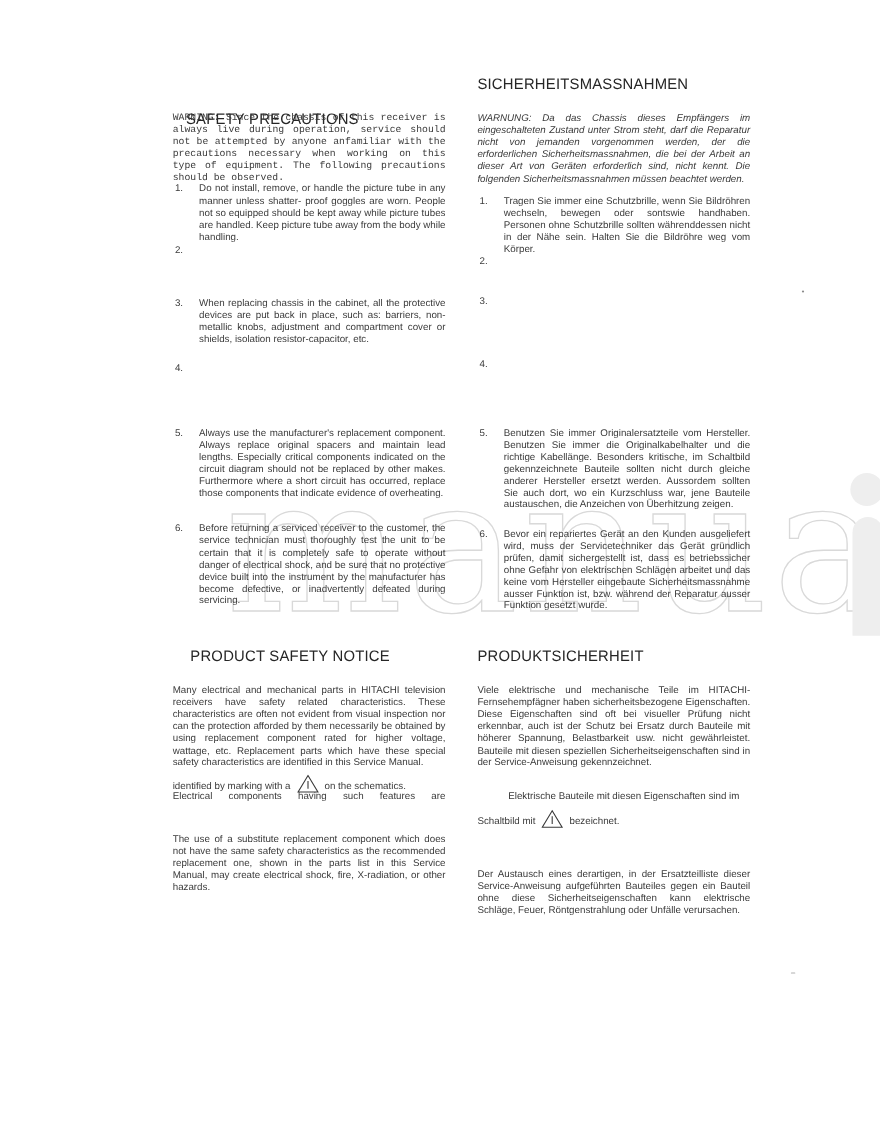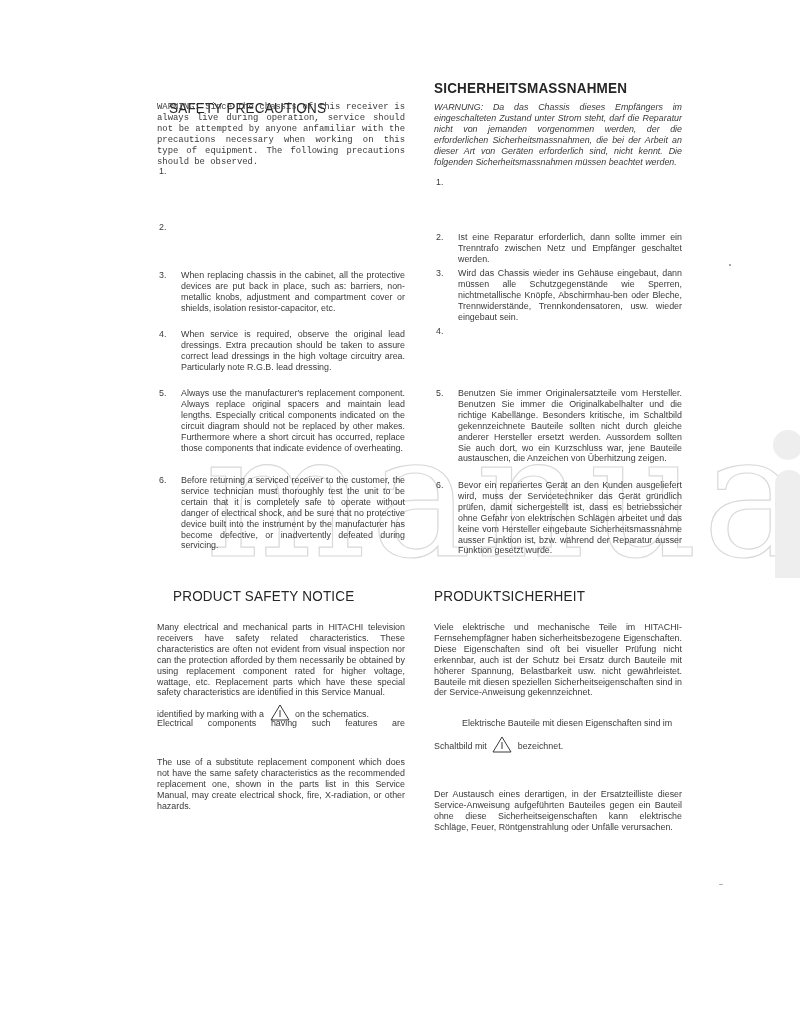--- a/index.html
+++ b/index.html
@@ -49,59 +49,58 @@
   </div>
 
   <div class="col col-left" style="top:0;">
     <h2 class="section-title" style="top:69px; left:12px;margin-top:32px;">SAFETY PRECAUTIONS</h2>
 
     <p class="para" style="top:102px;font-family:Liberation Mono, monospace;">WARNING: Since the chassis of this receiver is always live during operation, service should not be attempted by anyone anfamiliar with the precautions necessary when working on this type of equipment. The following precautions should be observed.</p>
 
     <ol class="list">
       <li class="list-item" style="position:absolute; top:166px; width:224px;">
         <span class="list-num">1.</span>
+        <span>Do not install, remove, or handle the picture tube in any manner unless shatter- proof goggles are worn. People not so equipped should be kept away while picture tubes are handled. Keep picture tube away from the body while handling.</span>
       </li>
       <li class="list-item" style="position:absolute; top:222px; width:224px;">
         <span class="list-num">2.</span>
       </li>
       <li class="list-item" style="position:absolute; top:270px; width:224px;">
         <span class="list-num">3.</span>
         <span>When replacing chassis in the cabinet, all the protective devices are put back in place, such as: barriers, non-metallic knobs, adjustment and compartment cover or shields, isolation resistor-capacitor, etc.</span>
       </li>
       <li class="list-item" style="position:absolute; top:329px; width:224px;">
         <span class="list-num">4.</span>
-        <span>When service is required, observe the original lead dressings. Extra precaution should be taken to assure correct lead dressings in the high voltage circuitry area. Particularly note R.G.B. lead dressing.</span>
       </li>
       <li class="list-item" style="position:absolute; top:388px; width:224px;">
         <span class="list-num">5.</span>
         <span>Always use the manufacturer's replacement component. Always replace original spacers and maintain lead lengths. Especially critical components indicated on the circuit diagram should not be replaced by other makes. Furthermore where a short circuit has occurred, replace those components that indicate evidence of overheating.</span>
       </li>
       <li class="list-item" style="position:absolute; top:475px; width:224px;">
         <span class="list-num">6.</span>
         <span>Before returning a serviced receiver to the customer, the service technician must thoroughly test the unit to be certain that it is completely safe to operate without danger of electrical shock, and be sure that no protective device built into the instrument by the manufacturer has become defective, or inadvertently defeated during servicing.</span>
       </li>
     </ol>
   </div>
 
   <div class="col col-right" style="top:0;">
-    <h2 class="section-title" style="top:81px; left:0;font-weight:bold;">SICHERHEITSMASSNAHMEN</h2>
+    <h2 class="section-title" style="top:69px; left:0;">SICHERHEITSMASSNAHMEN</h2>
 
     <p class="para" style="top:102px;font-style:italic;">WARNUNG: Da das Chassis dieses Empfängers im eingeschalteten Zustand unter Strom steht, darf die Reparatur nicht von jemanden vorgenommen werden, der die erforderlichen Sicherheitsmassnahmen, die bei der Arbeit an dieser Art von Geräten erforderlich sind, nicht kennt. Die folgenden Sicherheitsmassnahmen müssen beachtet werden.</p>
 
     <ol class="list">
       <li class="list-item" style="position:absolute; top:177px; width:224px;">
         <span class="list-num">1.</span>
+        <span>Tragen Sie immer eine Schutzbrille, wenn Sie Bildröhren wechseln, bewegen oder sontswie handhaben. Personen ohne Schutzbrille sollten währenddessen nicht in der Nähe sein. Halten Sie die Bildröhre weg vom Körper.</span>
       </li>
       <li class="list-item" style="position:absolute; top:232px; width:224px;">
         <span class="list-num">2.</span>
-        <span>Ist eine Reparatur erforderlich, dann sollte immer ein Trenntrafo zwischen Netz und Empfänger geschaltet werden.</span>
       </li>
       <li class="list-item" style="position:absolute; top:268px; width:224px;">
         <span class="list-num">3.</span>
-        <span>Wird das Chassis wieder ins Gehäuse eingebaut, dann müssen alle Schutzgegenstände wie Sperren, nichtmetallische Knöpfe, Abschirmhau-ben oder Bleche, Trennwiderstände, Trennkondensatoren, usw. wieder eingebaut sein.</span>
       </li>
       <li class="list-item" style="position:absolute; top:326px; width:224px;">
         <span class="list-num">4.</span>
       </li>
       <li class="list-item" style="position:absolute; top:388px; width:224px;">
         <span class="list-num">5.</span>
         <span>Benutzen Sie immer Originalersatzteile vom Hersteller. Benutzen Sie immer die Originalkabelhalter und die richtige Kabellänge. Besonders kritische, im Schaltbild gekennzeichnete Bauteile sollten nicht durch gleiche anderer Hersteller ersetzt werden. Aussordem sollten Sie auch dort, wo ein Kurzschluss war, jene Bauteile austauschen, die Anzeichen von Überhitzung zeigen.</span>
       </li>
       <li class="list-item" style="position:absolute; top:480px; width:224px;">
         <span class="list-num">6.</span>

